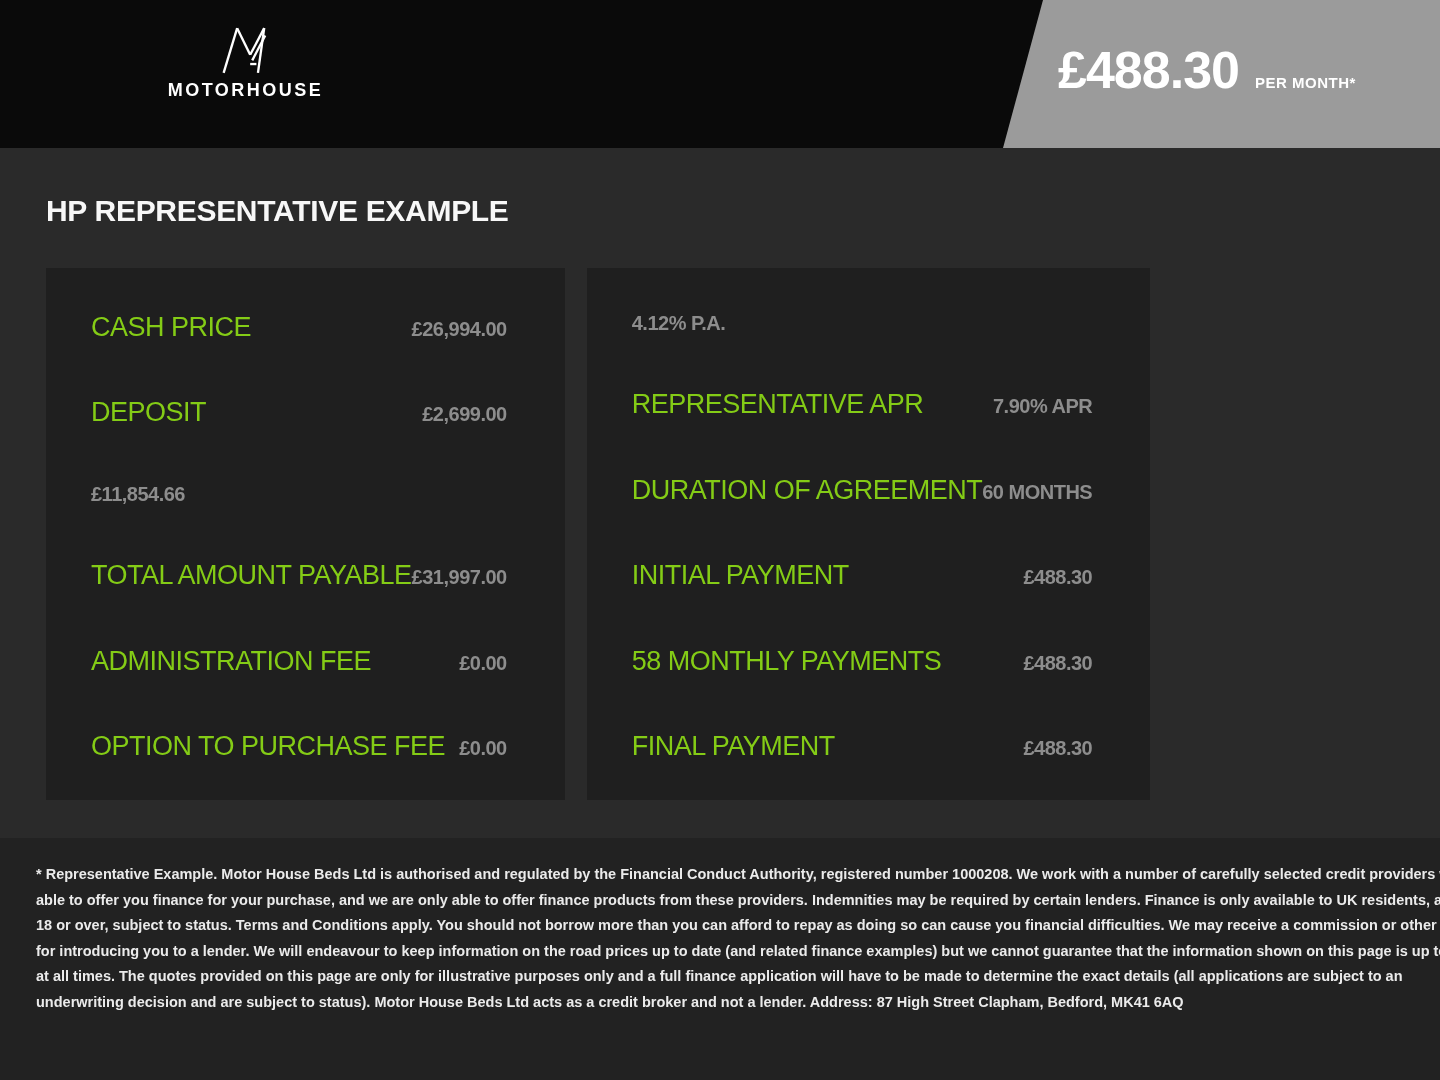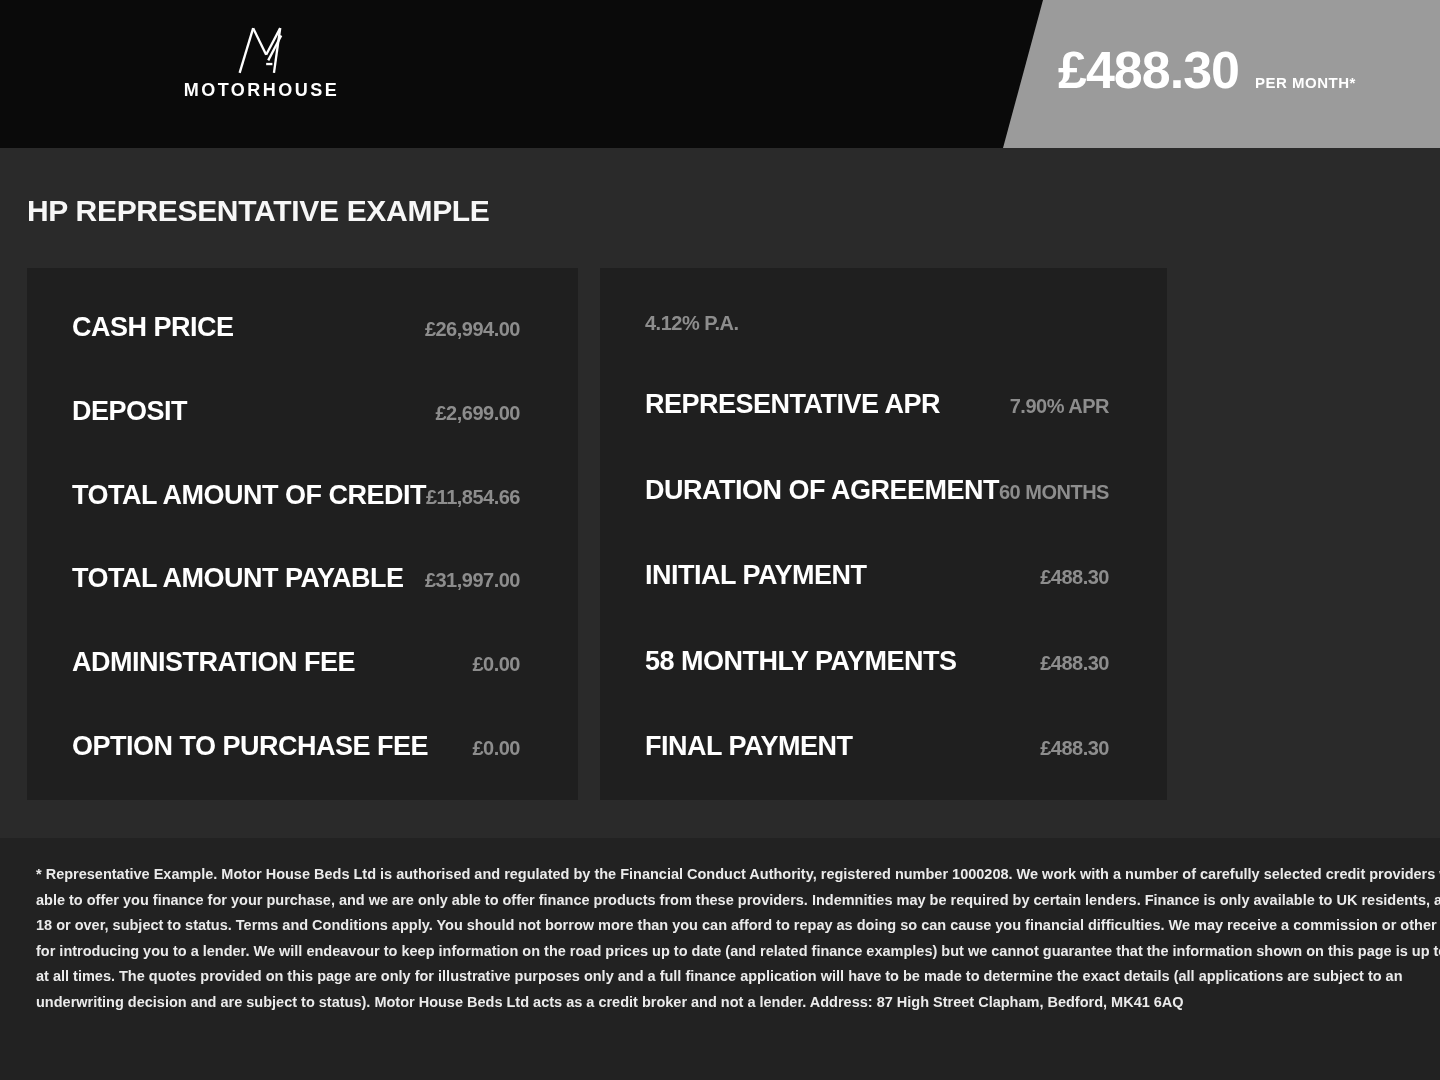--- a/index.html
+++ b/index.html
@@ -16,21 +16,20 @@
     width: 1440px; height: 148px;
     background: #0a0a0a;
   }
   .logo {
     position: absolute;
     left: 168px; top: 26px;
     width: 155px;
     display: flex; flex-direction: column; align-items: center;
     gap: 6px;
     cursor: pointer;
-    margin-left: 16px;
   }
   .logo svg { display: block; }
   .brand {
     color: #ffffff;
     font-size: 18px;
     font-weight: 600;
     letter-spacing: 2.5px;
     white-space: nowrap;
   }
   .price-banner {
@@ -55,21 +54,21 @@
     color: #ffffff;
     font-size: 15px;
     font-weight: 700;
     letter-spacing: 0.5px;
   }
 
   
   .main {
     width: 1164px; height: 690px;
     background: #2a2a2a;
-    padding: 0 27px;
+    padding: 0 46px;
   }
   .page-title {
     padding-top: 46px;
     color: #f7f7f7;
     font-size: 30px;
     font-weight: 700;
     letter-spacing: -0.3px;
   }
   .panels {
     margin-top: 40px;
@@ -80,23 +79,23 @@
     height: 532px;
     background: #1f1f1f;
     padding: 44px 58px 38px 45px;
     display: flex; flex-direction: column;
     justify-content: space-between;
   }
   .finance-row {
     display: flex; justify-content: space-between; align-items: baseline;
   }
   .row-label {
-    color: #ffffff;
+    color: #84cc16;
     font-size: 27px;
-    font-weight: 700;
+    font-weight: 400;
     letter-spacing: -0.5px;
     white-space: nowrap;
   }
   .row-value {
     color: #8d8d8d;
     font-size: 20px;
     font-weight: 700;
     letter-spacing: -0.5px;
     white-space: nowrap;
   }
@@ -148,21 +147,20 @@
     <div class="panel">
       <div class="finance-row">
         <span class="row-label">CASH PRICE</span>
         <span class="row-value">£26,994.00</span>
       </div>
       <div class="finance-row">
         <span class="row-label">DEPOSIT</span>
         <span class="row-value">£2,699.00</span>
       </div>
       <div class="finance-row">
-        <span class="row-label">TOTAL AMOUNT OF CREDIT</span>
         <span class="row-value">£11,854.66</span>
       </div>
       <div class="finance-row">
         <span class="row-label">TOTAL AMOUNT PAYABLE</span>
         <span class="row-value">£31,997.00</span>
       </div>
       <div class="finance-row">
         <span class="row-label">ADMINISTRATION FEE</span>
         <span class="row-value">£0.00</span>
       </div>

